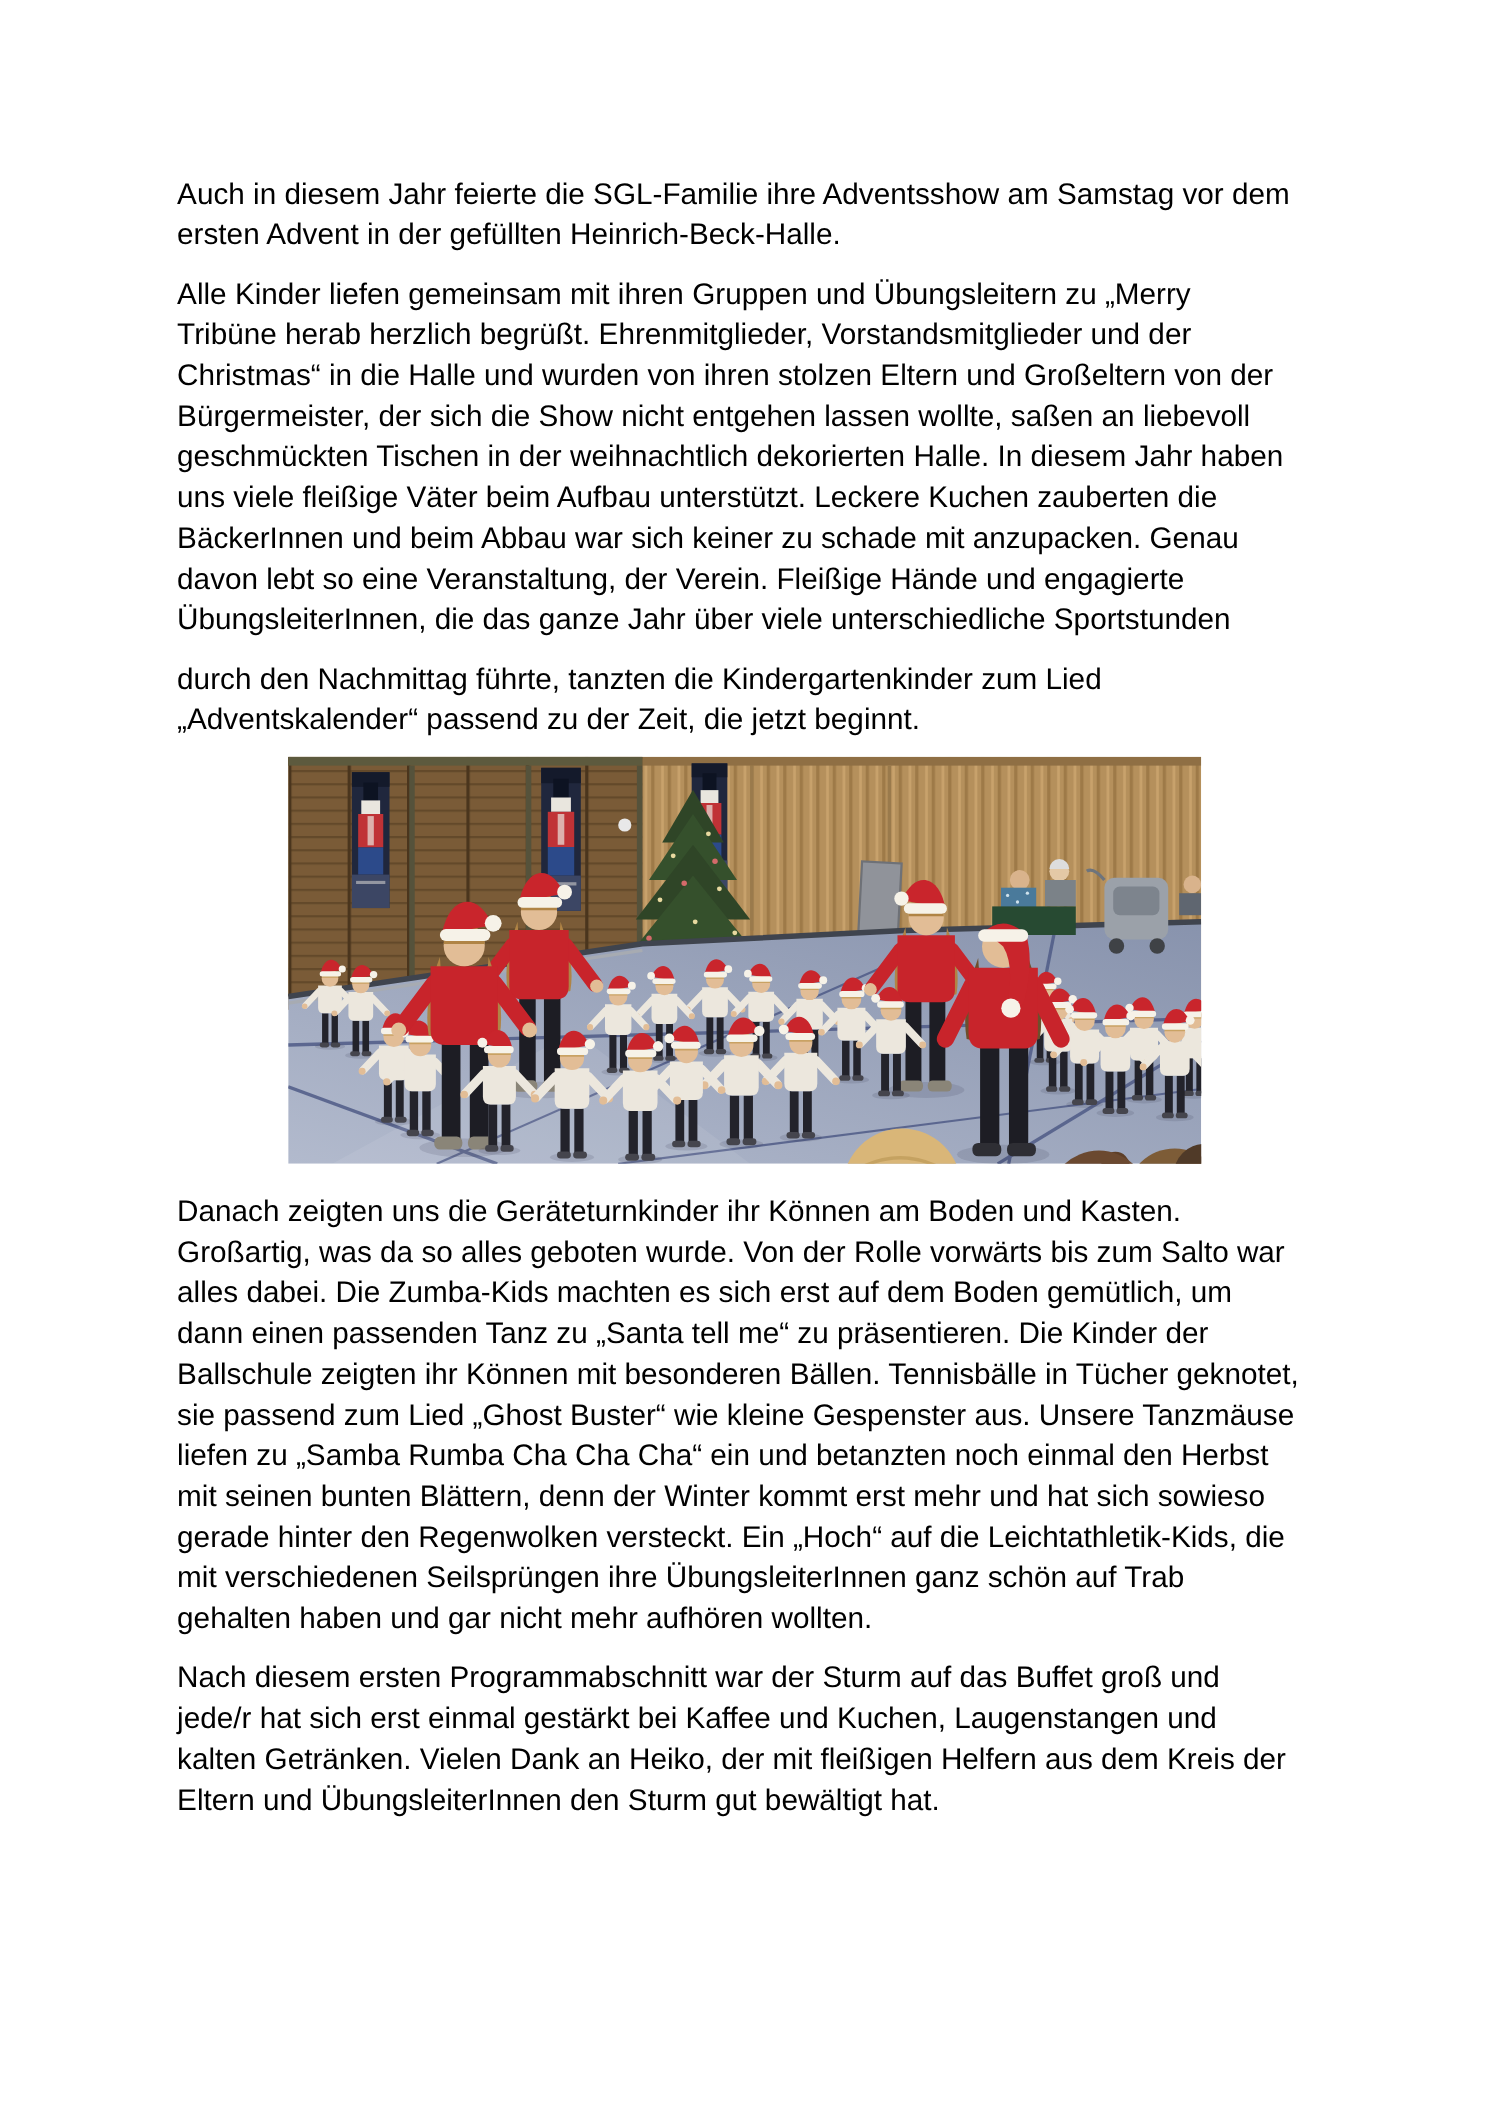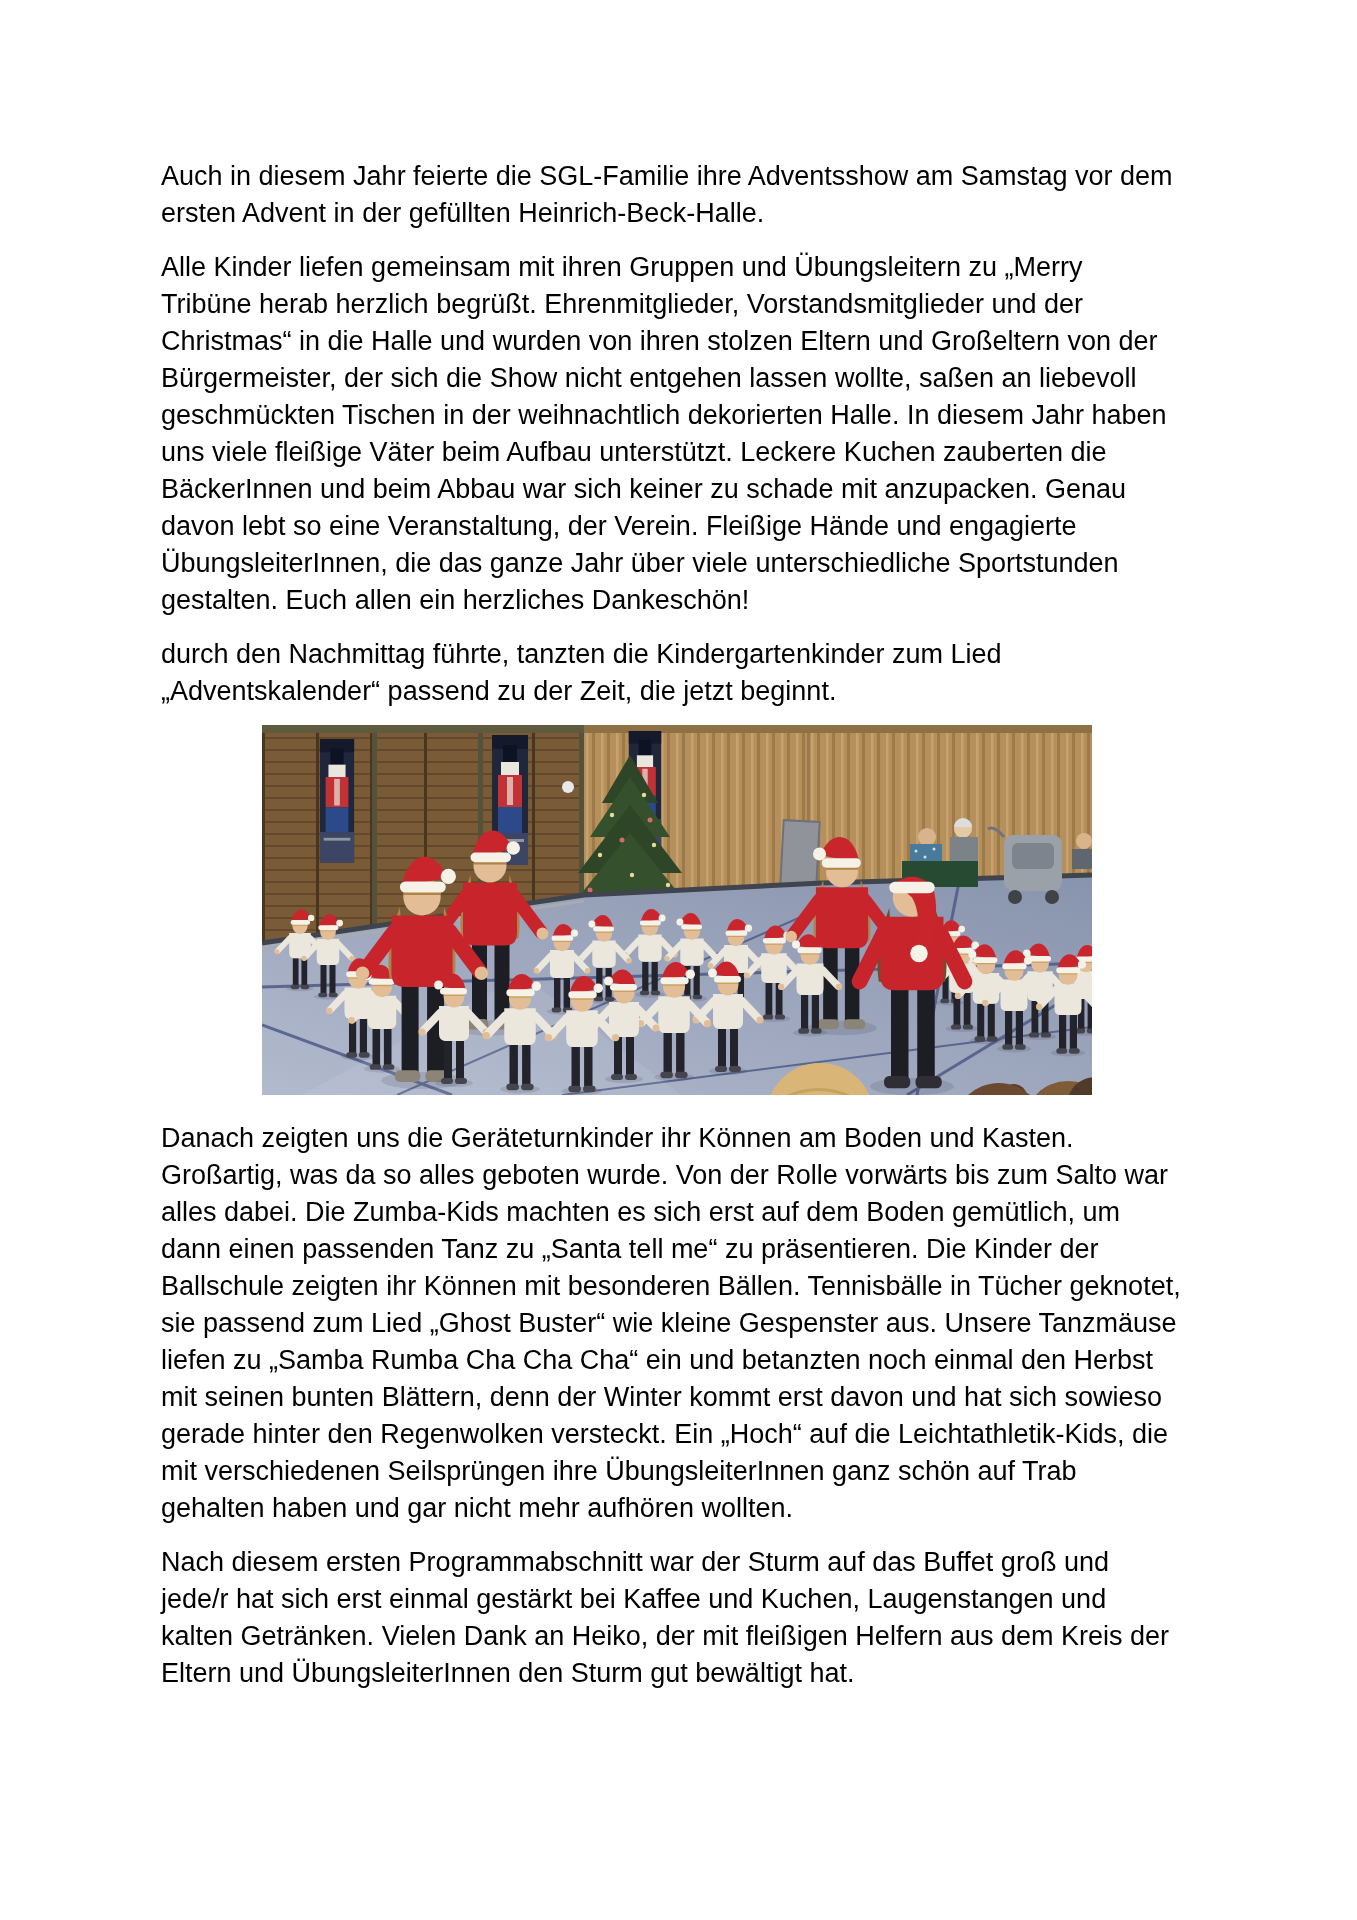--- a/index.html
+++ b/index.html
@@ -45,21 +45,20 @@
     <div class="para">
         <div class="ln">Alle Kinder liefen gemeinsam mit ihren Gruppen und Übungsleitern zu „Merry</div>
         <div class="ln">Tribüne herab herzlich begrüßt. Ehrenmitglieder, Vorstandsmitglieder und der</div>
         <div class="ln">Christmas“ in die Halle und wurden von ihren stolzen Eltern und Großeltern von der</div>
         <div class="ln">Bürgermeister, der sich die Show nicht entgehen lassen wollte, saßen an liebevoll</div>
         <div class="ln">geschmückten Tischen in der weihnachtlich dekorierten Halle. In diesem Jahr haben</div>
         <div class="ln">uns viele fleißige Väter beim Aufbau unterstützt. Leckere Kuchen zauberten die</div>
         <div class="ln">BäckerInnen und beim Abbau war sich keiner zu schade mit anzupacken. Genau</div>
         <div class="ln">davon lebt so eine Veranstaltung, der Verein. Fleißige Hände und engagierte</div>
         <div class="ln">ÜbungsleiterInnen, die das ganze Jahr über viele unterschiedliche Sportstunden</div>
-        <div class="ln">gestalten. Euch allen ein herzliches Dankeschön!</div>
       </div>
 
     <div class="para">
         <div class="ln">durch den Nachmittag führte, tanzten die Kindergartenkinder zum Lied</div>
         <div class="ln">„Adventskalender“ passend zu der Zeit, die jetzt beginnt.</div>
       </div>
 
     <div class="photo-wrap">
 
       <svg viewBox="0 0 830 370" xmlns="http://www.w3.org/2000/svg" preserveAspectRatio="none" role="img">
@@ -261,21 +260,21 @@
     </div>
 
     <div class="para">
         <div class="ln">Danach zeigten uns die Geräteturnkinder ihr Können am Boden und Kasten.</div>
         <div class="ln">Großartig, was da so alles geboten wurde. Von der Rolle vorwärts bis zum Salto war</div>
         <div class="ln">alles dabei. Die Zumba-Kids machten es sich erst auf dem Boden gemütlich, um</div>
         <div class="ln">dann einen passenden Tanz zu „Santa tell me“ zu präsentieren. Die Kinder der</div>
         <div class="ln">Ballschule zeigten ihr Können mit besonderen Bällen. Tennisbälle in Tücher geknotet,</div>
         <div class="ln">sie passend zum Lied „Ghost Buster“ wie kleine Gespenster aus. Unsere Tanzmäuse</div>
         <div class="ln">liefen zu „Samba Rumba Cha Cha Cha“ ein und betanzten noch einmal den Herbst</div>
-        <div class="ln">mit seinen bunten Blättern, denn der Winter kommt erst davon und hat sich sowieso</div>
+        <div class="ln">mit seinen bunten Blättern, denn der Winter kommt erst mehr und hat sich sowieso</div>
         <div class="ln">gerade hinter den Regenwolken versteckt. Ein „Hoch“ auf die Leichtathletik-Kids, die</div>
         <div class="ln">mit verschiedenen Seilsprüngen ihre ÜbungsleiterInnen ganz schön auf Trab</div>
         <div class="ln">gehalten haben und gar nicht mehr aufhören wollten.</div>
       </div>
 
     <div class="para">
         <div class="ln">Nach diesem ersten Programmabschnitt war der Sturm auf das Buffet groß und</div>
         <div class="ln">jede/r hat sich erst einmal gestärkt bei Kaffee und Kuchen, Laugenstangen und</div>
         <div class="ln">kalten Getränken. Vielen Dank an Heiko, der mit fleißigen Helfern aus dem Kreis der</div>
         <div class="ln">Eltern und ÜbungsleiterInnen den Sturm gut bewältigt hat.</div>

